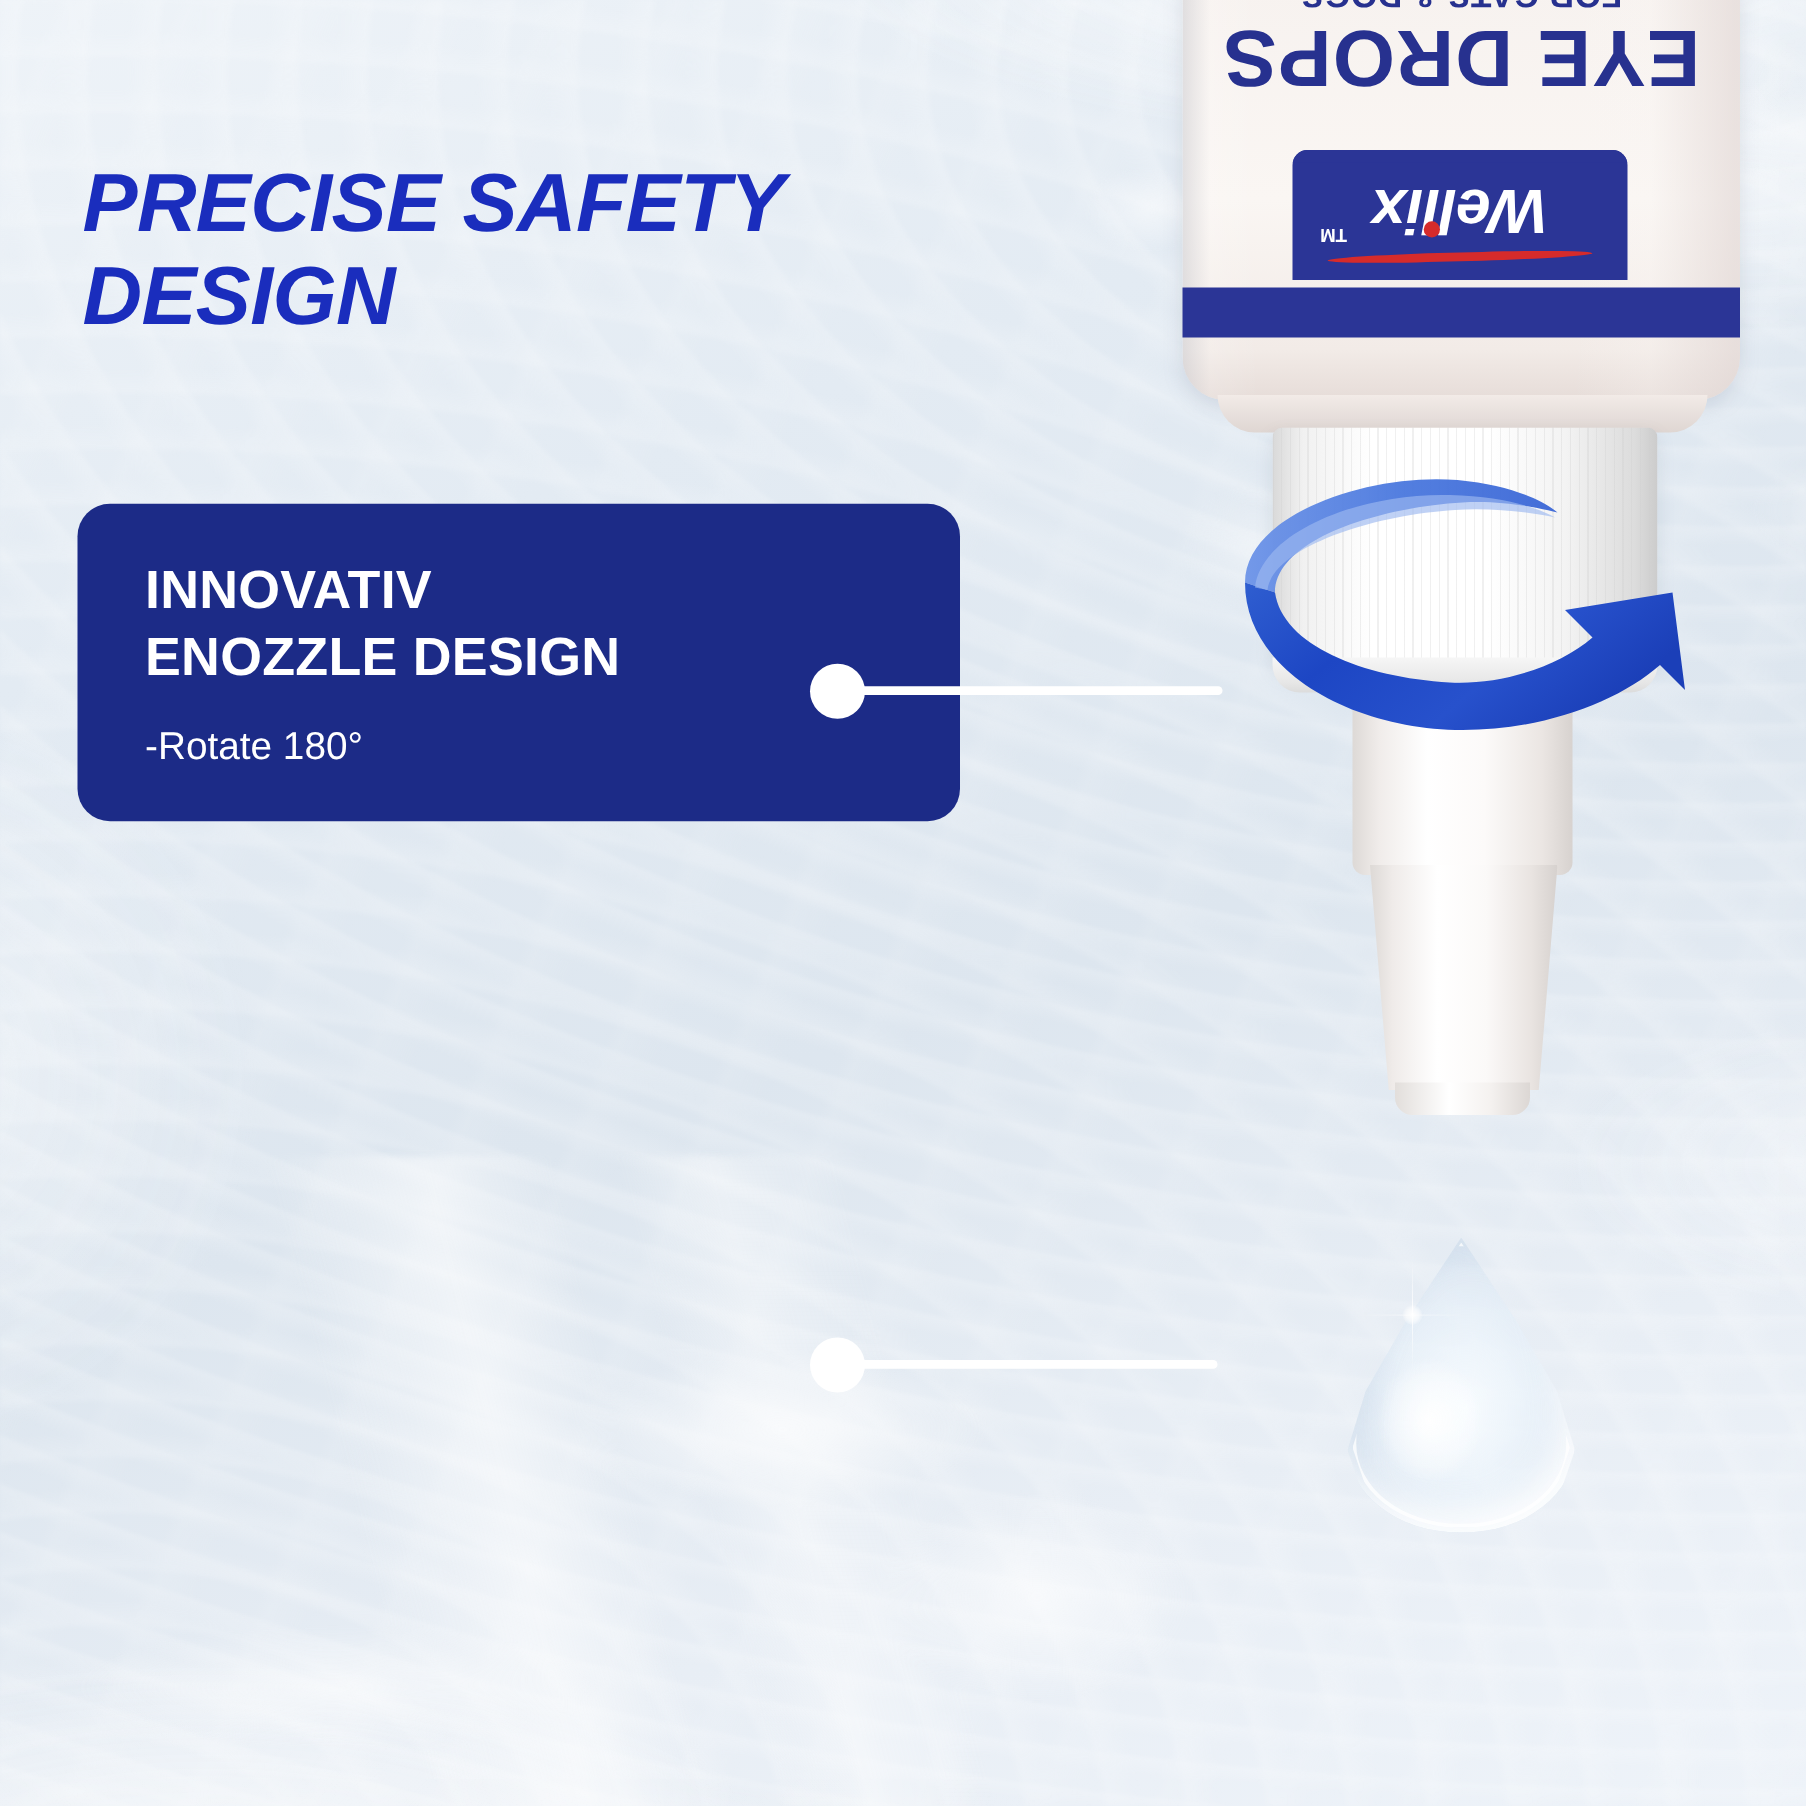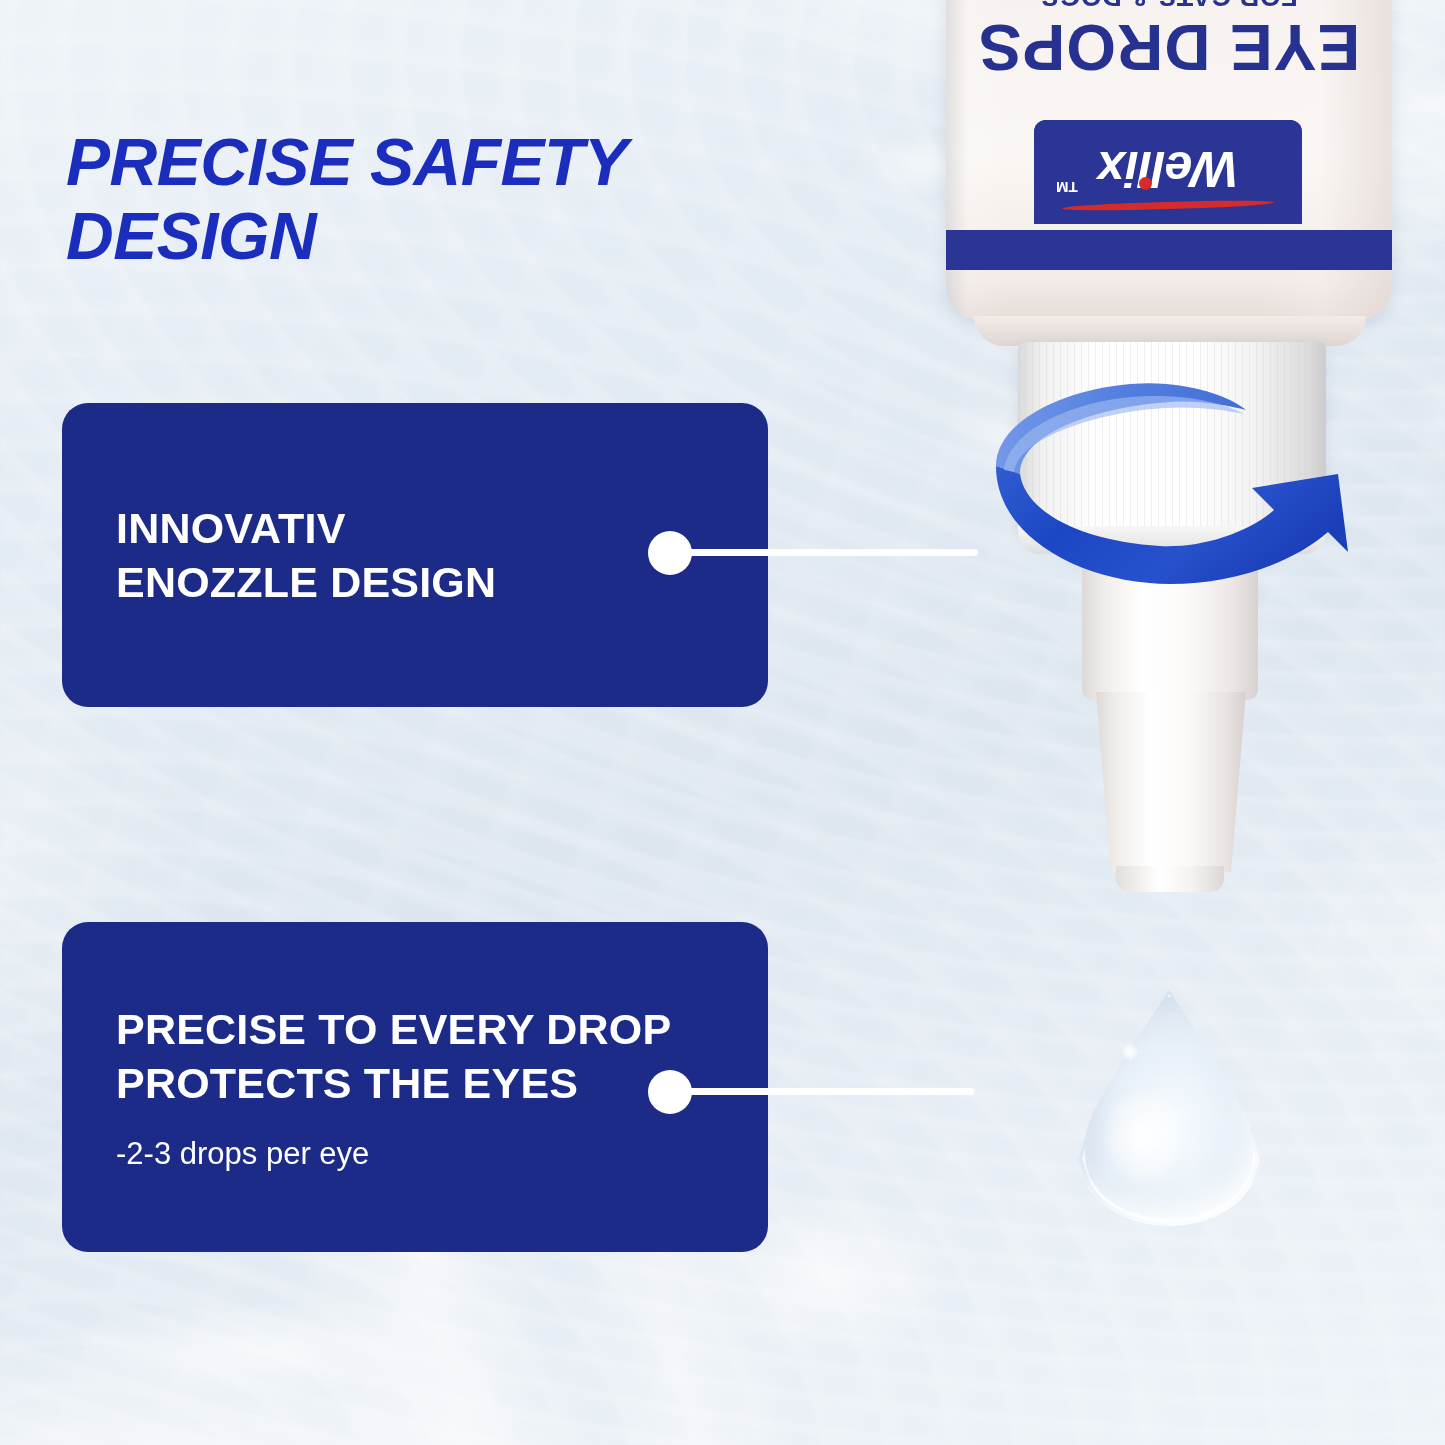--- a/index.html
+++ b/index.html
@@ -108,21 +108,21 @@
   .card {
     position: absolute;
     background: #1c2b87;
     border-radius: 26px;
     box-sizing: border-box;
     padding: 0 54px;
     display: flex;
     flex-direction: column;
     justify-content: center;
   }
-  #card-1 { left: 62px; top: 403px;  width: 706px; height: 304px; }
+  #card-1 { left: 62px; top: 403px;  width: 706px; height: 254px; }
   #card-2 { left: 62px; top: 922px;  width: 706px; height: 330px; }
 
   .card-title {
     color: #ffffff;
     font-size: 43px;
     line-height: 1.26;
     font-weight: bold;
     letter-spacing: .2px;
     text-transform: uppercase;
     white-space: pre-line;
@@ -426,32 +426,28 @@
   <div class="bg-ripples2"></div>
   <div class="bg-caustics"></div>
   <div class="bg-fabric"></div>
 
   <h1 class="headline">PRECISE SAFETY
 DESIGN</h1>
 
   <div class="card" id="card-1">
     <div class="card-title">INNOVATIV
 ENOZZLE DESIGN</div>
+    <div class="card-sub">-Rotate 180°</div>
   </div>
 
   <div class="connector" id="conn-1">
     <span class="conn-dot"></span>
     <span class="conn-line"></span>
   </div>
 
-  <div class="card" id="card-2">
-    <div class="card-title">PRECISE TO EVERY DROP
-PROTECTS THE EYES</div>
-    <div class="card-sub">-2-3 drops per eye</div>
-  </div>
 
   <div class="connector" id="conn-2">
     <span class="conn-dot"></span>
     <span class="conn-line"></span>
   </div>
 
   <div id="bottle">
 
     <div class="bottle-body">
       <div class="label-line" id="label-cats">FOR CATS &amp; DOGS</div>

